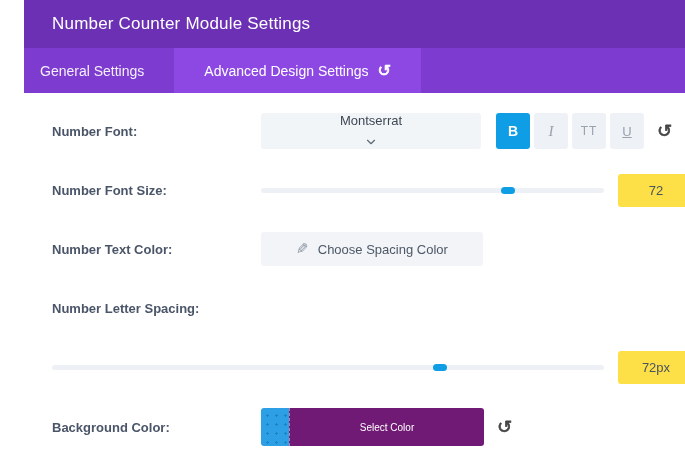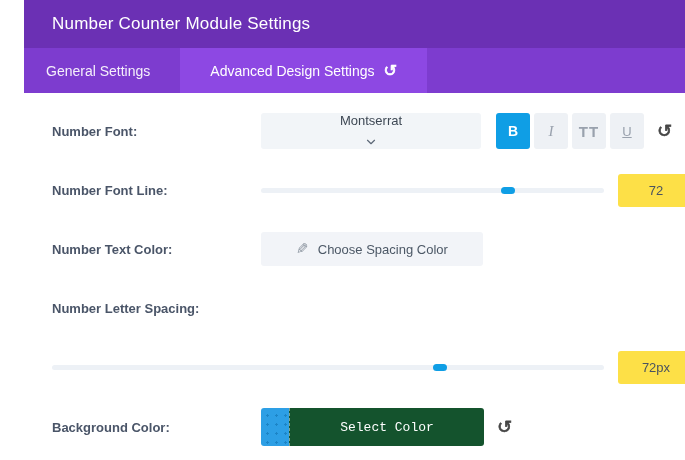--- a/index.html
+++ b/index.html
@@ -37,21 +37,21 @@
   .tab {
     display: flex;
     align-items: center;
     gap: 9px;
     padding: 0 30px;
     color: rgba(255,255,255,.92);
     font-size: 14px;
     cursor: pointer;
     white-space: nowrap;
   }
-  .tab:first-child { padding-left: 22px; }
+  .tab:first-child { padding-left: 16px; }
   .tab.active { background: #8d48e3; color: #ffffff; }
 
   .reset-glyph {
     font-size: 18px;
     line-height: 1;
     -webkit-text-stroke: 0.7px currentColor;
     cursor: pointer;
   }
   .tab .reset-glyph { font-size: 16px; color: #ffffff; }
 
@@ -101,21 +101,21 @@
     border-radius: 3px;
     background: #eef1f5;
     color: #99a1ad;
     font-size: 13px;
     font-family: "Liberation Sans", sans-serif;
     cursor: pointer;
     display: flex; align-items: center; justify-content: center;
   }
   .style-btn.active { background: #0f9ee5; color: #ffffff; font-weight: 700; font-size: 14px; }
   .style-btn.italic { font-family: "Liberation Serif", serif; font-style: italic; font-size: 15px; }
-  .style-btn.smallcaps { font-size: 15px; letter-spacing: 1px; font-weight: bold; }
+  .style-btn.smallcaps { font-size: 12px; letter-spacing: 1px; }
   .style-btn.underline { text-decoration: underline; }
   .dark-reset { color: #464646; margin-left: 13px; }
 
   
   .slider {
     position: relative;
     flex: 1;
     height: 5px;
     background: #edf1f6;
     border-radius: 3px;
@@ -171,26 +171,26 @@
   }
   .bgcolor-swatch {
     width: 28px;
     background-color: #2d9fe5;
     background-image: radial-gradient(#1c84c6 1px, transparent 1.2px);
     background-size: 9px 9px;
     background-position: 2px 3px;
   }
   .bgcolor-btn {
     flex: 1;
-    background: #14532d;
+    background: #701a75;
     border: none;
     border-left: 1px dashed rgba(255,255,255,.45);
     color: #ffffff;
-    font-size: 13px;
-    font-family: Liberation Mono, monospace;
+    font-size: 10px;
+    font-family: Liberation Sans, sans-serif;
     cursor: pointer;
   }
   .chev { flex-shrink: 0; }
 </style>
 </head>
 <body>
 
 <div class="modal">
 
   <div class="titlebar">
@@ -222,21 +222,21 @@
           <button class="style-btn active">B</button>
           <button class="style-btn italic">I</button>
           <button class="style-btn smallcaps">TT</button>
           <button class="style-btn underline">U</button>
         </div>
         <span class="reset-glyph dark-reset">↺</span>
       </div>
     </div>
 
     <div class="row">
-      <div class="row-label">Number Font Line:</div>
+      <div class="row-label">Number Font Size:</div>
       <div class="row-controls">
         <div class="slider">
           <div class="slider-handle" style="left: 70%;"></div>
         </div>
         <input class="value-input" value="72" style="">
       </div>
     </div>
 
     <div class="row">
       <div class="row-label">Number Text Color:</div>

